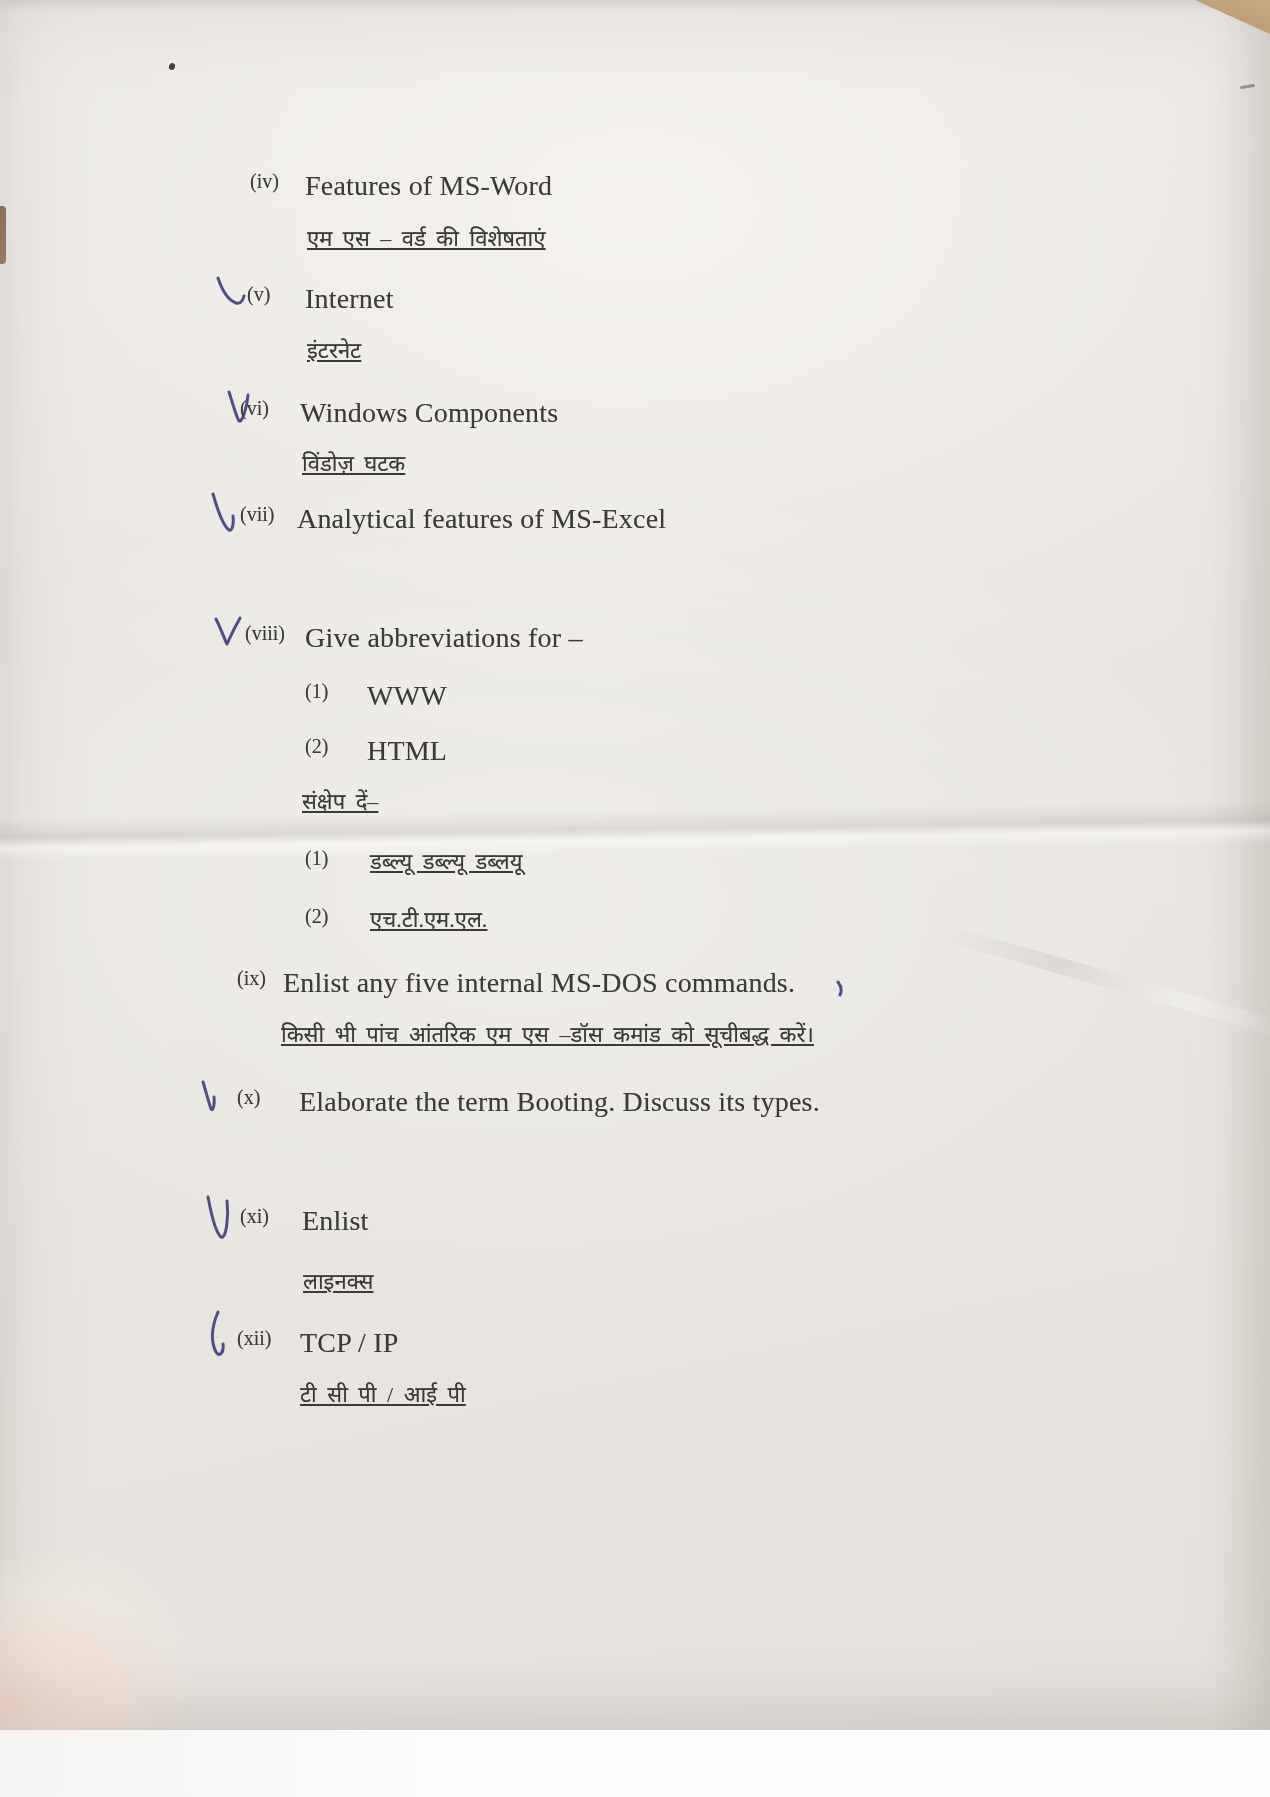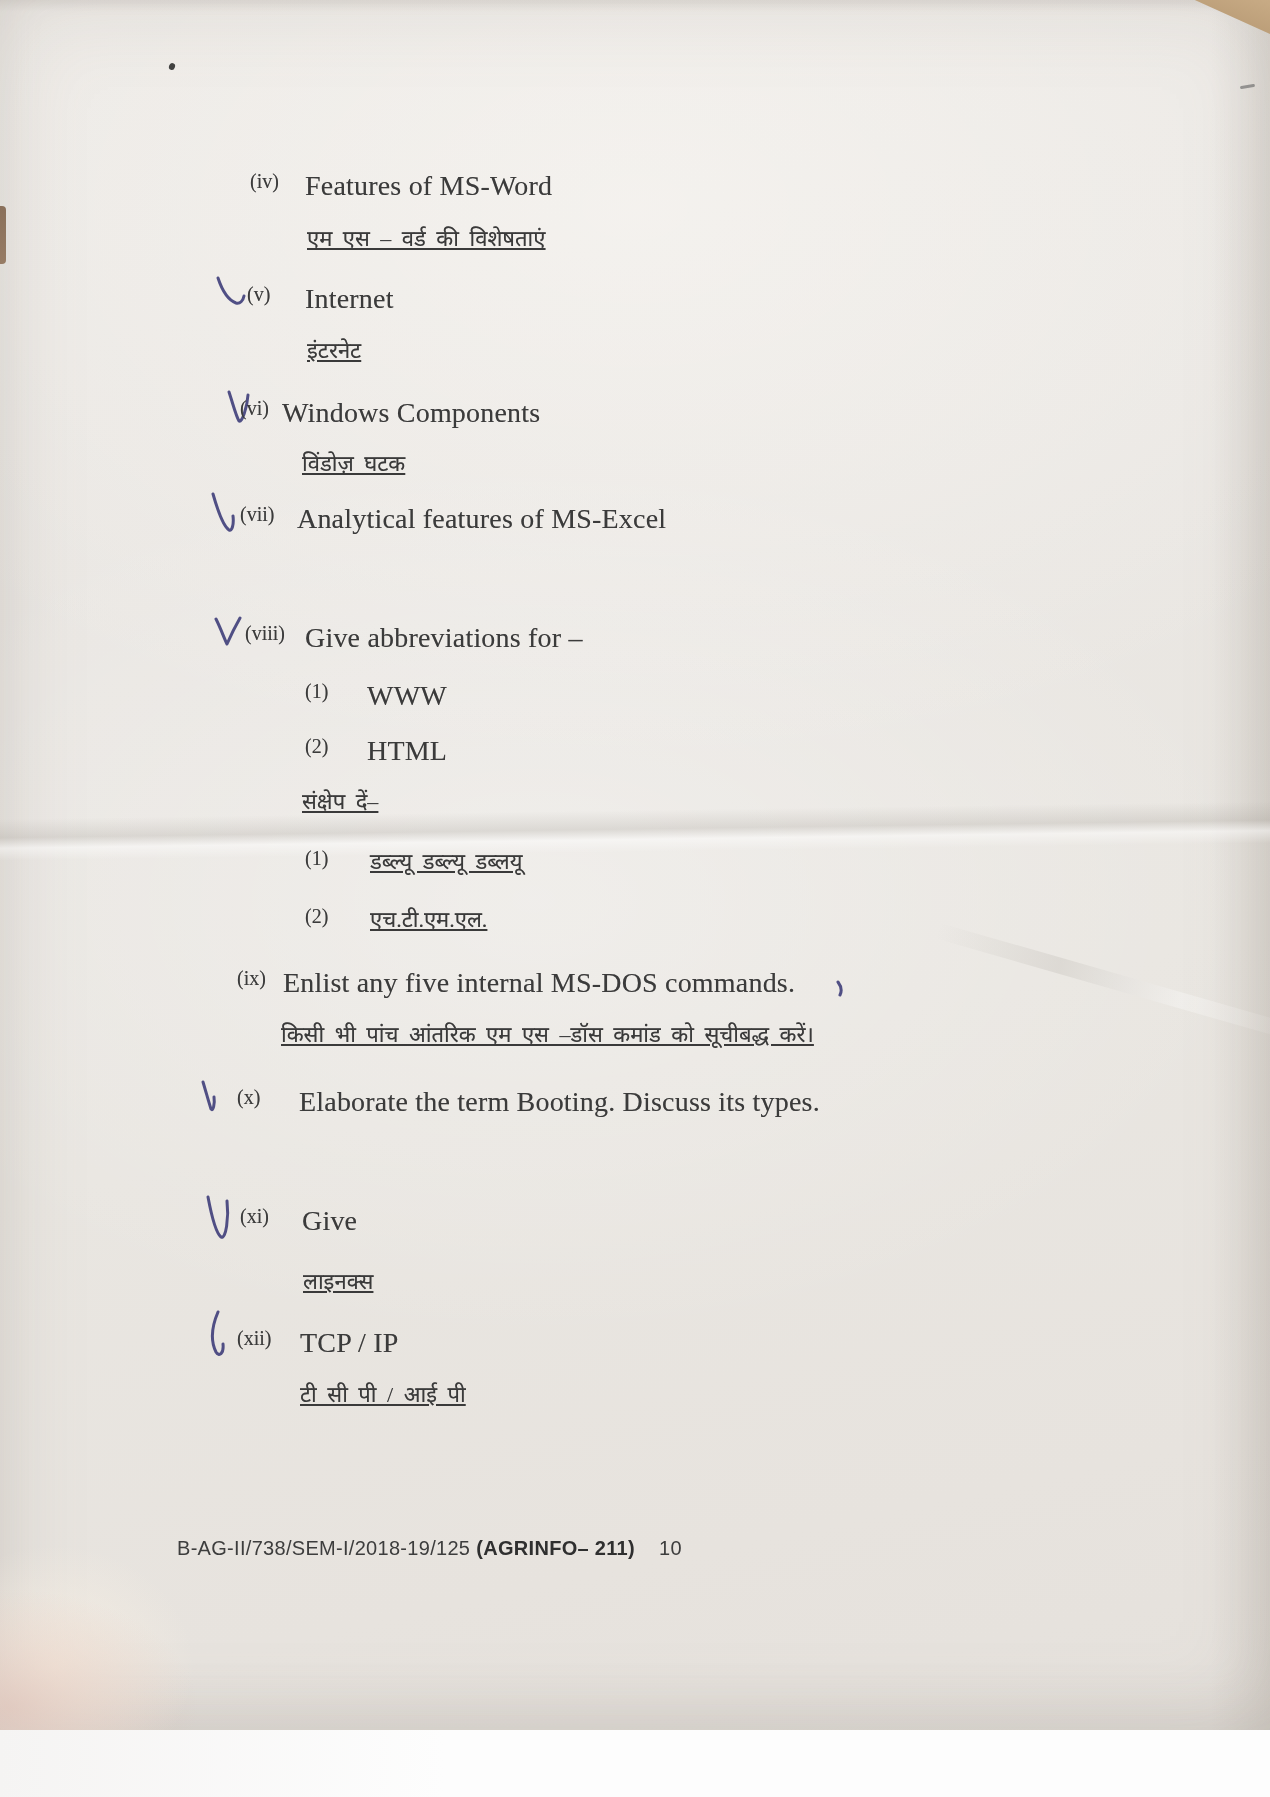--- a/index.html
+++ b/index.html
@@ -71,21 +71,21 @@
       <path d="M2,2 C6,14 12,24 20,27 C24,28 27,25 28,20"></path>
     </svg>
   <span class="t num" style="left:247px;top:283px">(v)</span>
   <span class="t en" style="left:305px;top:283px">Internet</span>
   <span class="t hi" style="left:307px;top:334px">इंटरनेट</span>
 
   <svg class="tick" style="left:226px;top:390px" width="27" height="37" viewBox="0 0 27 37">
       <path d="M3,2 C7,14 10,26 13,31 C16,33 21,18 22,5"></path>
     </svg>
   <span class="t num" style="left:240px;top:397px">(vi)</span>
-  <span class="t en" style="left:282px;top:397px">Windows Components</span>
+  <span class="t en" style="left:300px;top:397px">Windows Components</span>
   <span class="t hi" style="left:302px;top:447px">विंडोज़ घटक</span>
 
   <svg class="tick" style="left:211px;top:492px" width="26" height="44" viewBox="0 0 26 44">
       <path d="M2,2 C6,16 12,34 18,38 C21,40 23,32 22,24"></path>
     </svg>
   <span class="t num" style="left:240px;top:503px">(vii)</span>
   <span class="t en" style="left:297px;top:503px">Analytical features of MS-Excel</span>
 
   <svg class="tick" style="left:214px;top:616px" width="29" height="32" viewBox="0 0 29 32">
       <path d="M2,3 C7,13 10,22 13,28 C17,19 22,9 26,2"></path>
@@ -116,30 +116,27 @@
   <span class="t en" style="left:299px;top:1086px">Elaborate the term Booting. Discuss its types.</span>
 
   <svg class="tick" style="left:836px;top:980px" width="10" height="18" viewBox="0 0 10 18">
       <path d="M2,2 C5,6 6,11 4,15"></path>
     </svg>
 
   <svg class="tick" style="left:206px;top:1195px" width="27" height="48" viewBox="0 0 27 48">
       <path d="M2,2 C5,18 10,38 15,42 C20,45 23,22 21,6"></path>
     </svg>
   <span class="t num" style="left:240px;top:1205px">(xi)</span>
-  <span class="t en" style="left:302px;top:1205px">Give</span>
+  <span class="t en" style="left:302px;top:1205px">Enlist</span>
   <span class="t hi" style="left:303px;top:1265px">लाइनक्स</span>
 
   <svg class="tick" style="left:208px;top:1310px" width="25" height="50" viewBox="0 0 25 50">
       <path d="M10,2 C4,16 2,30 8,42 C11,47 16,44 15,34"></path>
     </svg>
   <span class="t num" style="left:237px;top:1327px">(xii)</span>
   <span class="t en" style="left:300px;top:1327px">TCP / IP</span>
   <span class="t hi" style="left:300px;top:1378px">टी सी पी / आई पी</span>
 
-  <div class="footer">
-    <span>B-AG-II/738/SEM-I/2018-19/125</span><span class="bold">(AGRINFO– 211)</span><span class="pg">10</span>
-  </div>
 </div>
 
 <div class="scan-strip">
   
 </div>
 
 </body></html>

